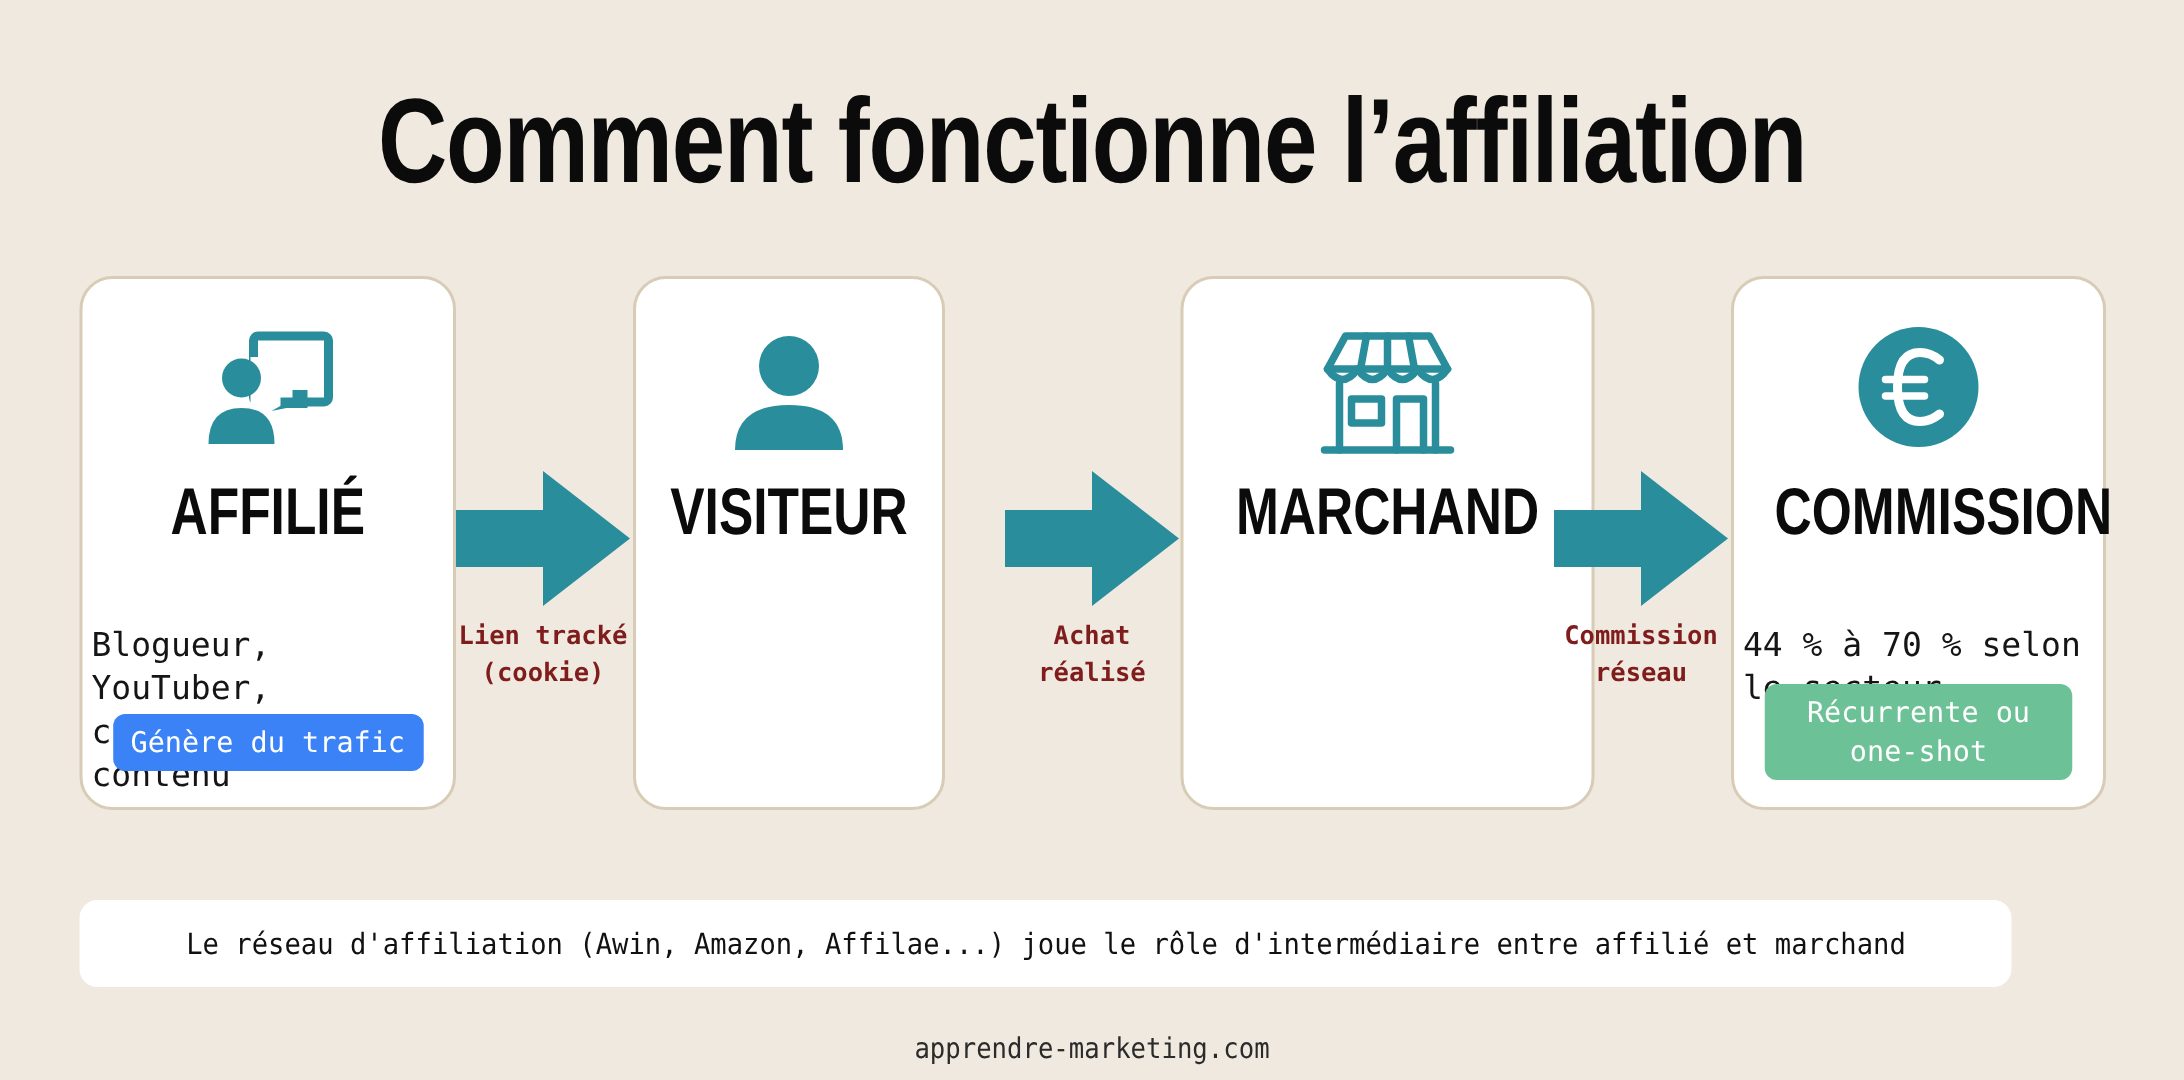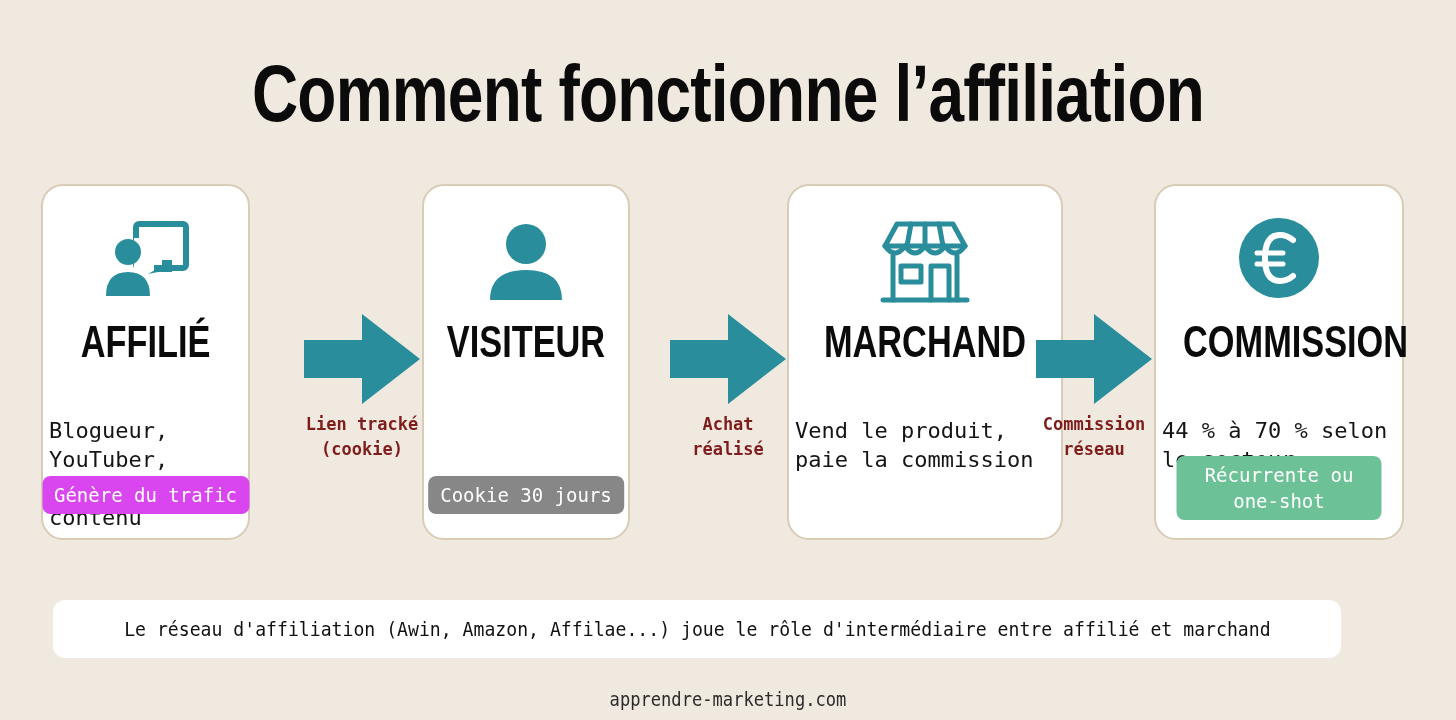--- a/index.html
+++ b/index.html
@@ -46,21 +46,21 @@
     color: #151515;
     margin-top: 40px;
   }
   .badge {
     position: absolute; left: 50%; transform: translateX(-50%);
     color: #ffffff; text-align: center;
     font-size: 19px; line-height: 26px;
     border-radius: 8px; box-sizing: border-box;
     white-space: nowrap;
   }
-  .badge.teal { background: #d946ef; top: 290px; padding: 6px 12px; text-align: right; }
+  .badge.teal { background: #3b82f6; top: 290px; padding: 6px 12px; text-align: right; }
   .badge.gray { background: #878787; top: 290px; padding: 6px 12px; }
   .badge.green { background: #6dc197; top: 270px; width: 205px; padding: 6px 8px; white-space: normal; }
   .arrow {
     position: absolute; top: 312px; width: 120px; height: 95px;
   }
   .arrow svg { display: block; }
   .arrow-label {
     position: absolute; top: 412px; width: 130px;
     text-align: center;
     font-family: "DejaVu Sans Mono", monospace;
@@ -80,21 +80,21 @@
     position: absolute; left: 0; top: 688px; width: 1456px; text-align: center;
     font-size: 19px; color: #2b2b2b;
     transform: scaleX(0.9); transform-origin: center;
   }
 </style>
 </head>
 <body>
 
 <div class="title">Comment fonctionne l’affiliation</div>
 
-<div class="card" style="left:41px; width:209px;">
+<div class="card" style="left:53px; width:251px;">
   <div class="icon">
     <svg viewBox="0 0 100 90">
       <rect x="40" y="8" width="50" height="44" rx="3" fill="none" stroke="#2a8d9c" stroke-width="6"></rect>
       <rect x="40" y="3" width="2" height="2" fill="#fff"></rect>
       <rect x="38" y="22" width="20" height="34" fill="#fff"></rect>
       <circle cx="32" cy="36" r="13" fill="#2a8d9c"></circle>
       <path d="M10 80 Q10 56 32 56 Q54 56 54 80 Z" fill="#2a8d9c"></path>
       <path d="M52 58 L66 50 L66 44 L76 44 L76 56 L62 56 Z" fill="#2a8d9c"></path>
     </svg>
   </div>
@@ -114,21 +114,20 @@
 </div>
 
 <div class="card" style="left:422px; width:208px;">
   <div class="icon">
     <svg viewBox="0 0 100 90">
       <circle cx="50" cy="28" r="20" fill="#2a8d9c"></circle>
       <path d="M14 84 Q14 54 50 54 Q86 54 86 84 Z" fill="#2a8d9c"></path>
     </svg>
   </div>
   <div class="heading">VISITEUR</div>
-  <div class="badge gray">Cookie 30 jours</div>
 </div>
 
 <div class="arrow" style="left:670px;">
   <svg width="120" height="95" viewBox="0 0 120 95">
     <polygon points="0,28 58,28 58,2 116,47 58,92 58,66 0,66" fill="#2a8d9c"></polygon>
   </svg>
 </div>
 <div class="arrow-label" style="left:663px;">
   <div>Achat</div>
   <div>réalisé</div>
@@ -142,21 +141,20 @@
         <path d="M36 8 L32 30 M50 8 L50 30 M64 8 L68 30"></path>
         <path d="M10 30 Q20 44 30 30 Q40 44 50 30 Q60 44 70 30 Q80 44 90 30"></path>
         <path d="M18 40 L18 84 M82 40 L82 84"></path>
         <path d="M8 84 L92 84"></path>
         <rect x="26" y="50" width="20" height="16"></rect>
         <path d="M56 84 L56 50 L74 50 L74 84"></path>
       </g>
     </svg>
   </div>
   <div class="heading">MARCHAND</div>
-  <div class="desc">Vend le produit, paie la commission</div>
 </div>
 
 <div class="arrow" style="left:1036px;">
   <svg width="120" height="95" viewBox="0 0 120 95">
     <polygon points="0,28 58,28 58,2 116,47 58,92 58,66 0,66" fill="#2a8d9c"></polygon>
   </svg>
 </div>
 <div class="arrow-label" style="left:1029px;">
   <div>Commission</div>
   <div>réseau</div>

